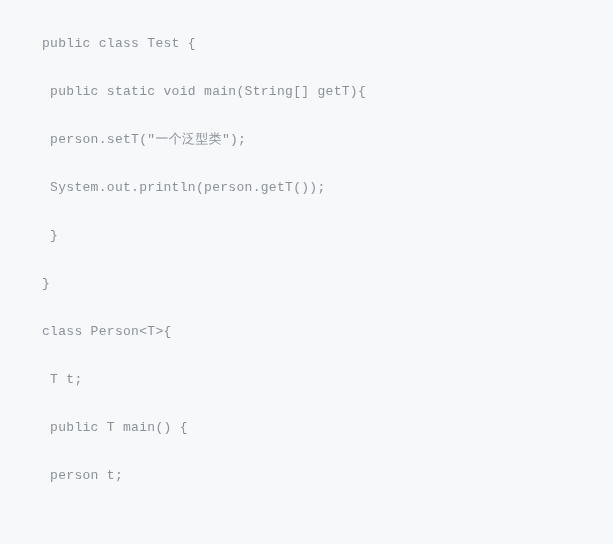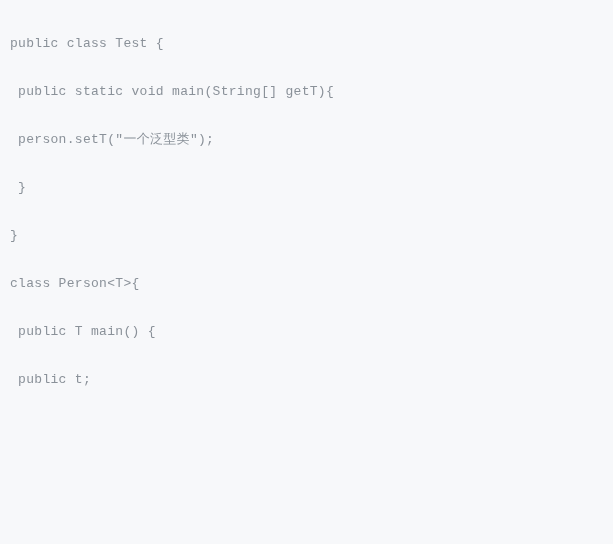--- a/index.html
+++ b/index.html
@@ -15,34 +15,37 @@
       color: #8a9199;
       padding: 8px 10px;
       width: 613px;
     }
     .code-block {
       white-space: pre;
       letter-spacing: 0.3px;
     }
     .line {
       display: block;
+      margin-left: 32px;
     }
   </style>
 </head>
 <body>
 
 <div class="code-block">
 <span class="line">public class Test {</span>
 <span class="line"> public static void main(String[] getT){</span>
 <span class="line"> person.setT("一个泛型类");</span>
+<span class="line"> System.out.println(person.getT());</span>
 <span class="line"> }</span>
 <span class="line">}</span>
 <span class="line">class Person&lt;T&gt;{</span>
+<span class="line"> T t;</span>
 <span class="line"> public T main() {</span>
-<span class="line"> public t;</span>
+<span class="line"> person t;</span>
 
 
 
 
 
 
 
 
 
 

